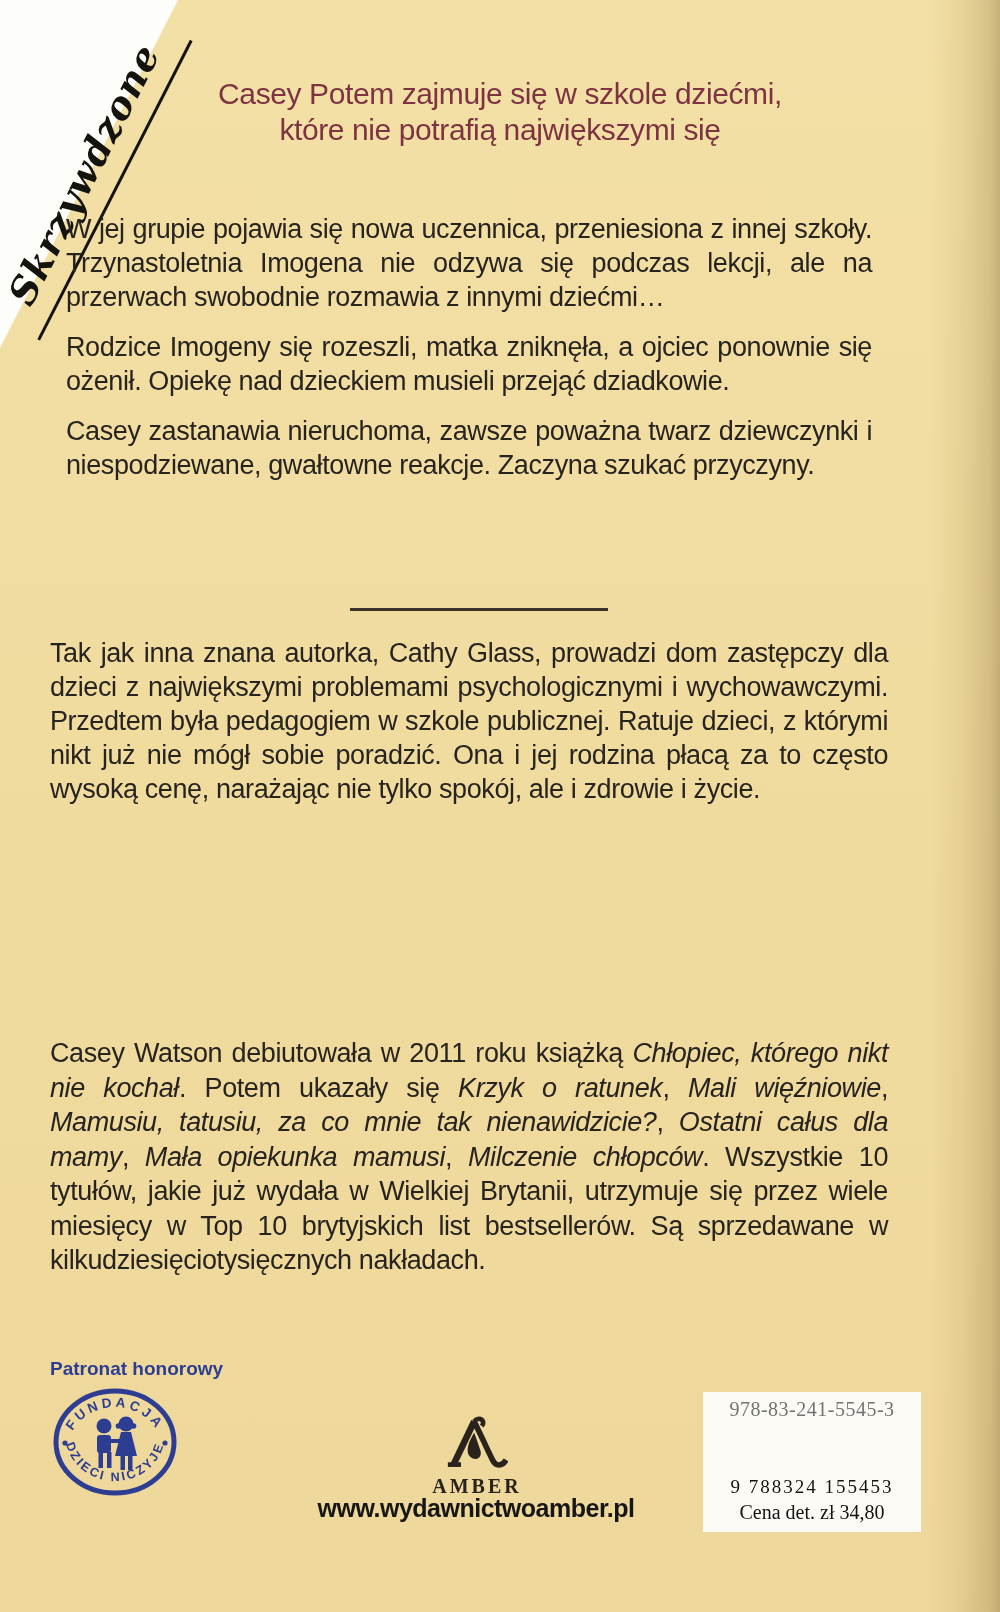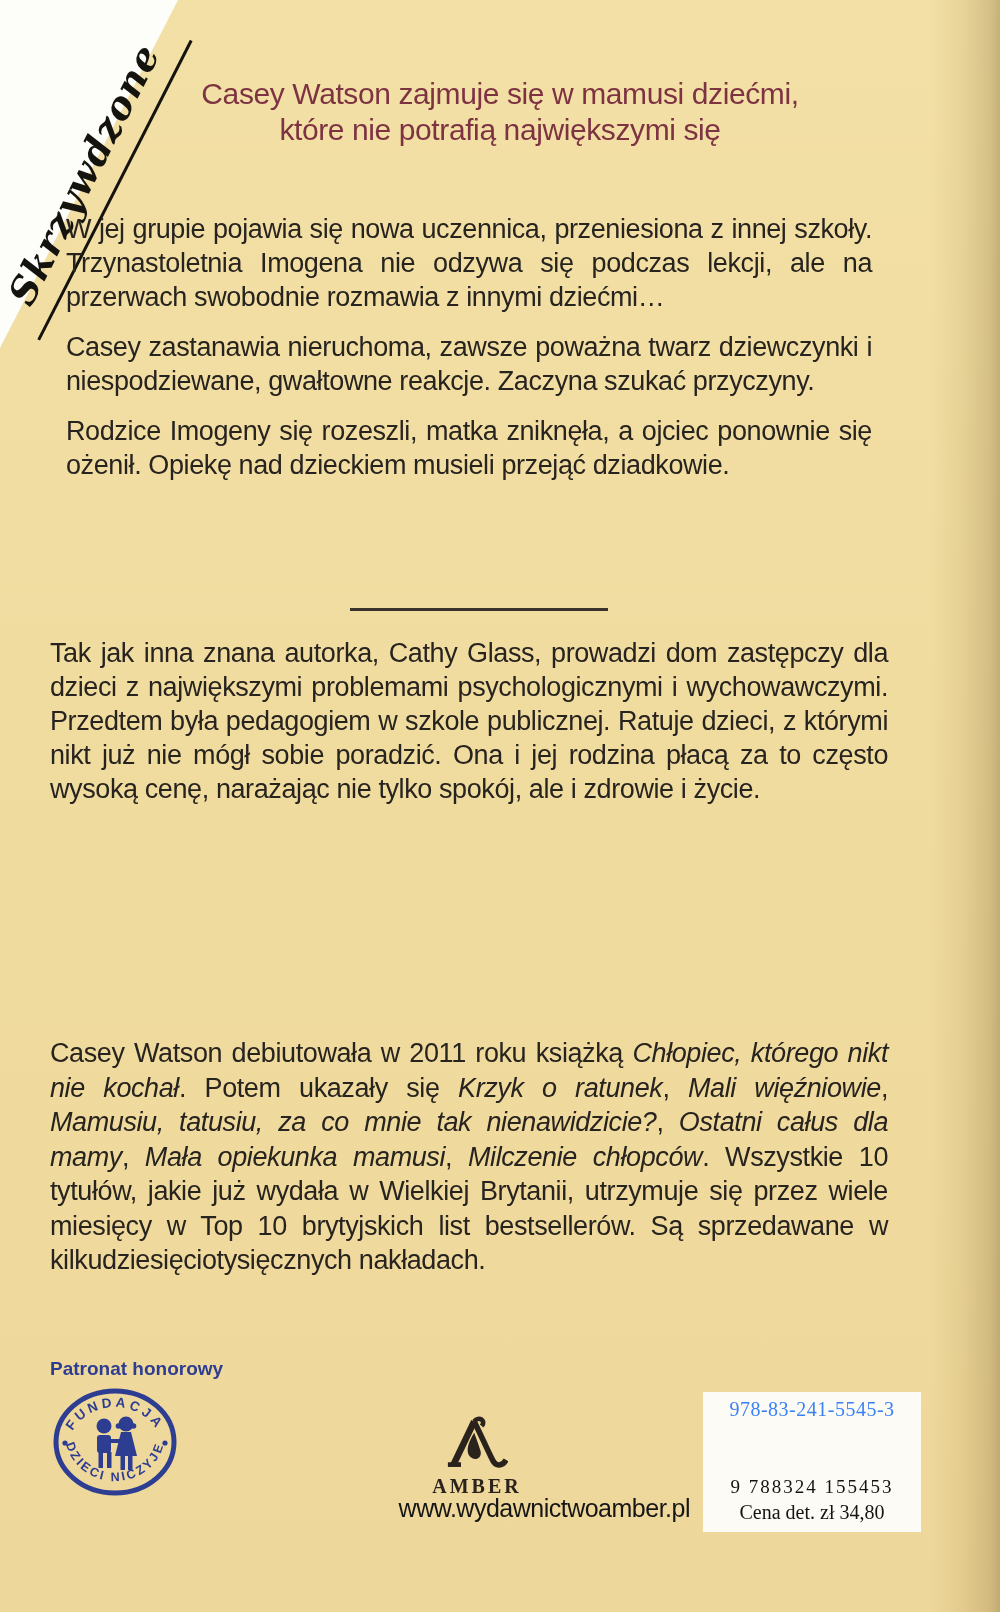--- a/index.html
+++ b/index.html
@@ -30,51 +30,51 @@
   .author .lead{color:#8c2e3e;text-align:justify;text-align-last:justify;}
   .praise{position:absolute;left:50px;top:898px;width:838px;color:#8c2e3e;}
   .biblio{position:absolute;left:50px;top:1036px;width:838px;line-height:34.5px;}
   .biblio .it{font-style:italic;}
   
   .patronage-label{position:absolute;left:50px;top:1358px;font-size:19px;font-weight:bold;color:#2d3d92;}
   .foundation-logo{position:absolute;left:52px;top:1386px;}
   .amber{position:absolute;left:377px;top:1416px;width:200px;text-align:center;}
   .amber-name{font-family:"Liberation Serif",serif;font-weight:bold;font-size:20px;
     letter-spacing:3px;color:#2a221c;margin-top:1px;}
-  .website{position:absolute;left:290px;top:1494px;width:400px;text-align:right;
-    font-size:25px;font-weight:normal;color:#161616;letter-spacing:-0.5px;}
+  .website{position:absolute;left:276px;top:1494px;width:400px;text-align:center;
+    font-size:25px;font-weight:bold;color:#161616;letter-spacing:-0.5px;}
   .barcode-box{position:absolute;left:703px;top:1392px;width:218px;height:140px;
     background:#fcfbf6;display:flex;flex-direction:column;align-items:center;
     padding-top:6px;box-sizing:border-box;}
-  .isbn{font-family:"Liberation Serif",serif;font-size:20px;color:#3b82f6;letter-spacing:0.5px;}
+  .isbn{font-family:"Liberation Serif",serif;font-size:20px;color:#737373;letter-spacing:0.5px;}
   .bars{display:flex;align-items:flex-start;height:60px;margin-top:3px;}
   .digits{font-family:"Liberation Serif",serif;font-size:19px;color:#141414;
     letter-spacing:2px;margin-top:-8px;background:transparent;}
   .price{font-family:"Liberation Serif",serif;font-size:20px;color:#141414;margin-top:3px;}
   .edge{position:absolute;right:0;top:0;width:70px;height:100%;pointer-events:none;
     background:linear-gradient(to right,rgba(139,106,40,0) 0%,rgba(139,106,40,0.10) 45%,
     rgba(110,82,28,0.22) 85%,rgba(90,66,20,0.30) 100%);}
 </style>
 </head>
 <body>
 
 <div class="page">
 
   <div class="corner"></div>
   <div class="series">Skrzywdzone</div>
 
   <div class="tagline">
-    <div>Casey Watson zajmuje się w mamusi dziećmi,</div>
+    <div>Casey Potem zajmuje się w szkole dziećmi,</div>
     <div>które nie potrafią największymi się</div>
   </div>
 
   <div class="synopsis copy">
     <p>W jej grupie pojawia się nowa uczennica, przeniesiona z innej szkoły. Trzynastoletnia Imogena nie odzywa się podczas lekcji, ale na przerwach swobodnie rozmawia z innymi dziećmi…</p>
+    <p>Rodzice Imogeny się rozeszli, matka zniknęła, a ojciec ponownie się ożenił. Opiekę nad dzieckiem musieli przejąć dziadkowie.</p>
     <p>Casey zastanawia nieruchoma, zawsze poważna twarz dziewczynki i niespodziewane, gwałtowne reakcje. Zaczyna szukać przyczyny.</p>
-    <p>Rodzice Imogeny się rozeszli, matka zniknęła, a ojciec ponownie się ożenił. Opiekę nad dzieckiem musieli przejąć dziadkowie.</p>
   </div>
 
   <div class="divider"></div>
 
   <div class="author copy">
     <div>Tak jak inna znana autorka, Cathy Glass, prowadzi dom zastępczy dla dzieci z największymi problemami psychologicznymi i wychowawczymi. Przedtem była pedagogiem w szkole publicznej. Ratuje dzieci, z którymi nikt już nie mógł sobie poradzić. Ona i jej rodzina płacą za to często wysoką cenę, narażając nie tylko spokój, ale i zdrowie i życie.</div>
   </div>
 
 
   <div class="biblio copy"><span>Casey Watson debiutowała w 2011 roku książką </span><span class="it">Chłopiec, którego nikt nie kochał</span><span>. Potem ukazały się </span><span class="it">Krzyk o ratunek</span><span>, </span><span class="it">Mali więźniowie</span><span>, </span><span class="it">Mamusiu, tatusiu, za co mnie tak nienawidzicie?</span><span>, </span><span class="it">Ostatni całus dla mamy</span><span>, </span><span class="it">Mała opiekunka mamusi</span><span>, </span><span class="it">Milczenie chłopców</span><span>. Wszystkie 10 tytułów, jakie już wydała w Wielkiej Brytanii, utrzymuje się przez wiele miesięcy w Top 10 brytyjskich list bestsellerów. Są sprzedawane w kilkudziesięciotysięcznych nakładach.</span></div>

